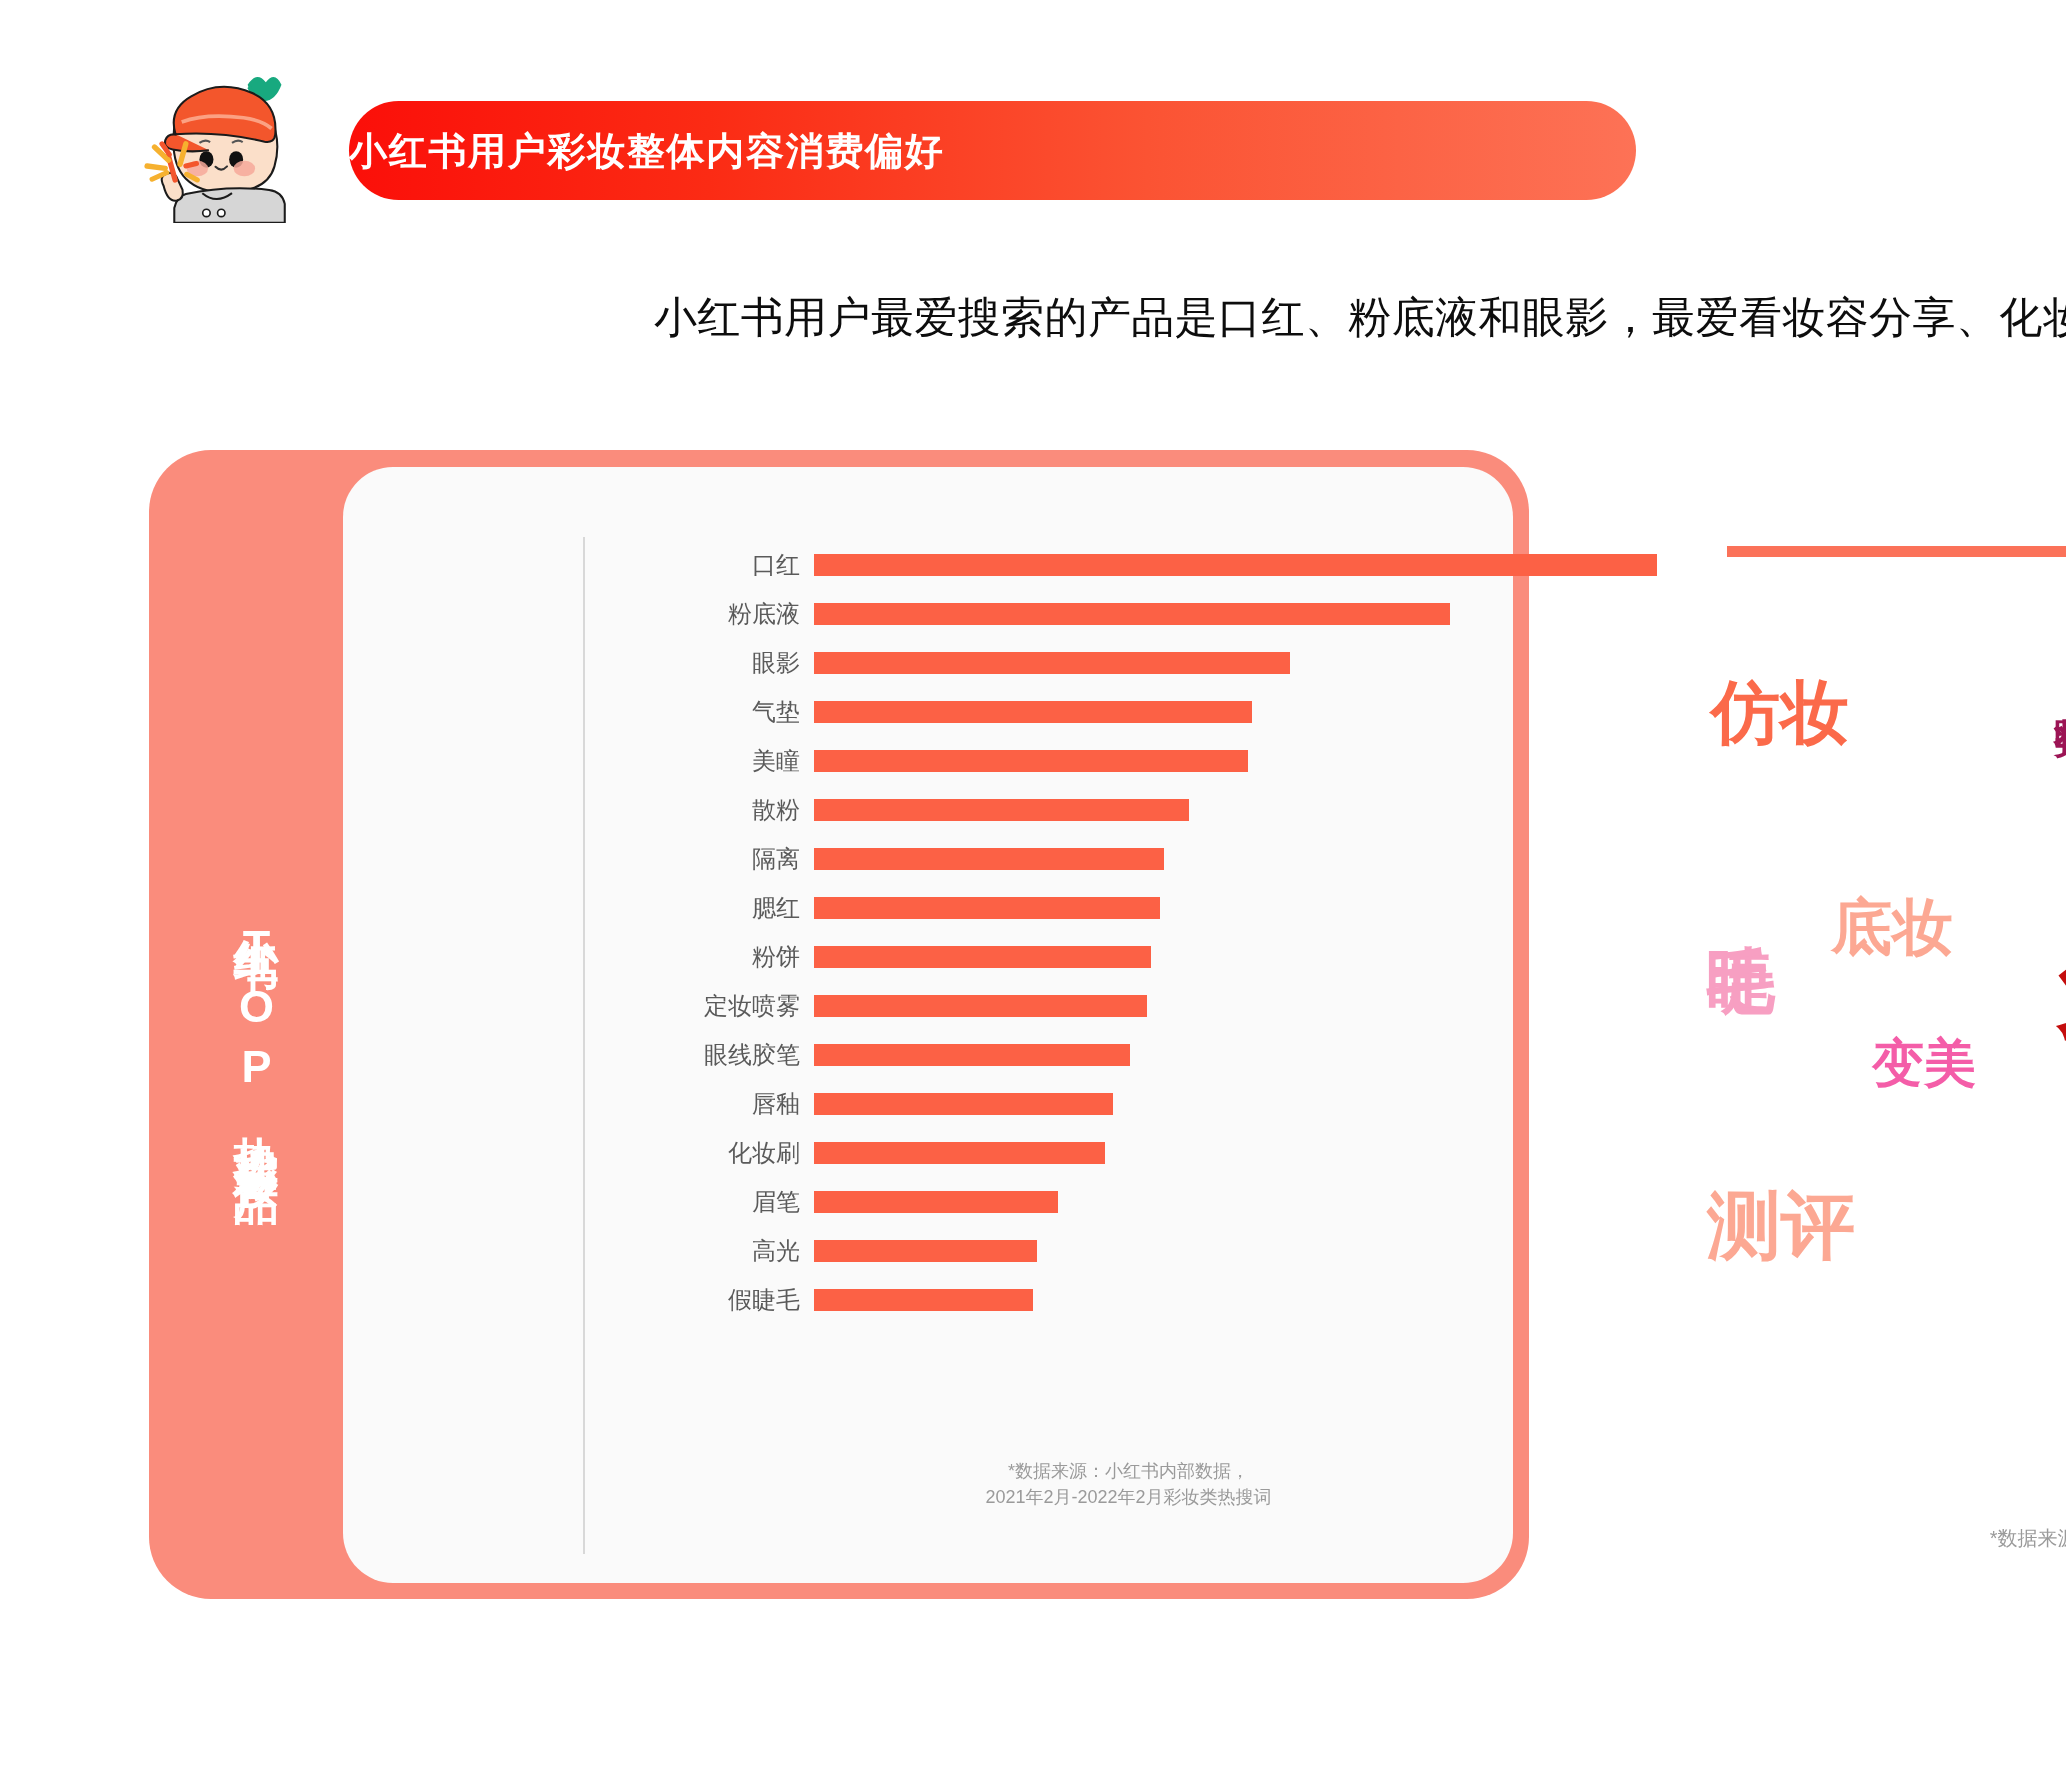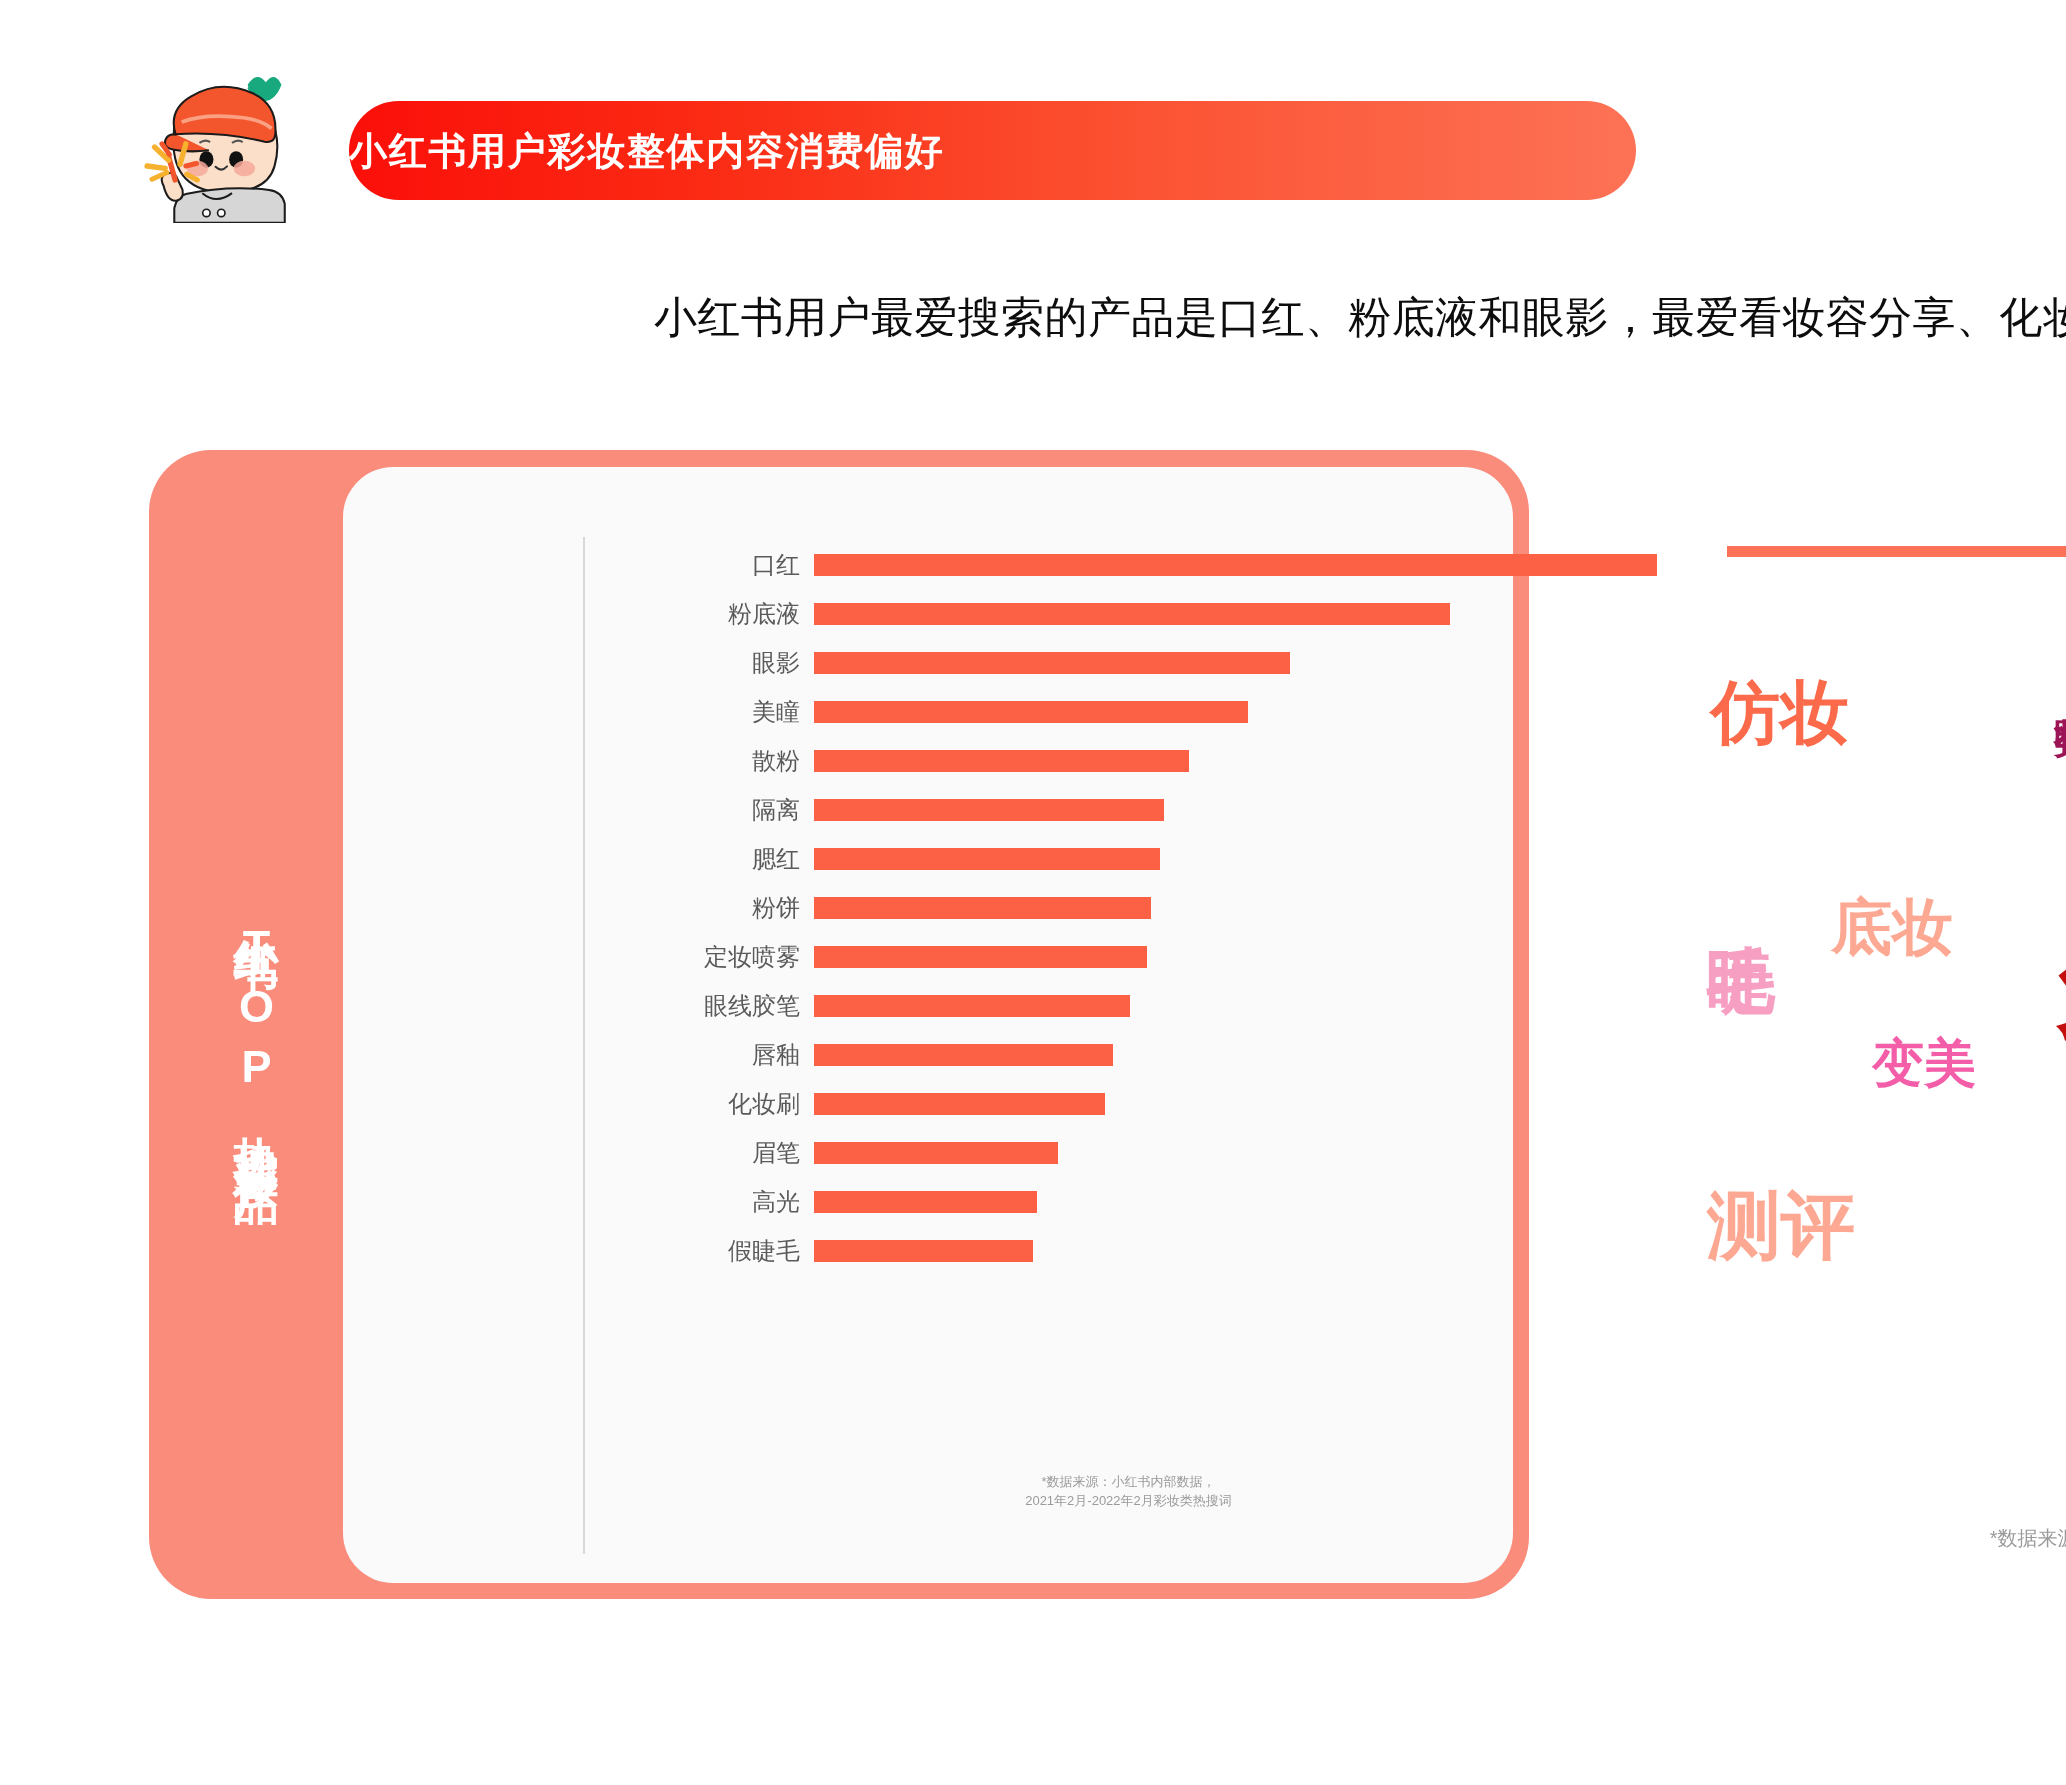--- a/index.html
+++ b/index.html
@@ -52,21 +52,21 @@
   .bar-label{
     width:231px; text-align:right; padding-right:14px;
     font-size:24px; color:#5a5a5a; white-space:nowrap; line-height:1;
   }
   .bar-track{ position:relative; flex:1; height:100%; display:flex; align-items:center; }
   .bar-fill{ height:21.5px; background:#FC6145; }
   #axis-line{ position:absolute; left:240px; top:70px; width:1.7px; height:1017px; background:#d8d8d8; }
 
   #chart-note{
     position:absolute; right:74px; bottom:72px; width:620px;
-    text-align:center; font-size:13px; line-height:1.45; color:#9a9a9a; white-space:pre-line;
+    text-align:center; font-size:18px; line-height:1.45; color:#9a9a9a; white-space:pre-line;
   }
 
   
   #kw-title-wrap{ position:absolute; left:1727px; top:502px; width:1182px; height:99px; display:flex; align-items:center; }
   .kw-rule{ flex:1; height:10.7px; background:#FB7259; }
 
   #wordcloud{ position:absolute; left:1707px; top:649px; width:1231px; height:843px; }
   .wc{ position:absolute; white-space:nowrap; line-height:1; font-weight:700; }
   .wc.vert{ writing-mode:vertical-rl; text-orientation:upright; }
 
@@ -150,20 +150,26 @@
             <div class="bar-fill" style="width: 75.5%; background: rgb(252, 97, 69);"></div>
           </div>
         </div>
         <div class="bar-row">
           <div class="bar-label">眼影</div>
           <div class="bar-track">
             <div class="bar-fill" style="width: 56.5%; background: rgb(252, 97, 69);"></div>
           </div>
         </div>
         <div class="bar-row">
+          <div class="bar-label">气垫</div>
+          <div class="bar-track">
+            <div class="bar-fill" style="width: 52%; background: rgb(252, 97, 69);"></div>
+          </div>
+        </div>
+        <div class="bar-row">
           <div class="bar-label">美瞳</div>
           <div class="bar-track">
             <div class="bar-fill" style="width: 51.5%; background: rgb(252, 97, 69);"></div>
           </div>
         </div>
         <div class="bar-row">
           <div class="bar-label">散粉</div>
           <div class="bar-track">
             <div class="bar-fill" style="width: 44.5%; background: rgb(252, 97, 69);"></div>
           </div>

